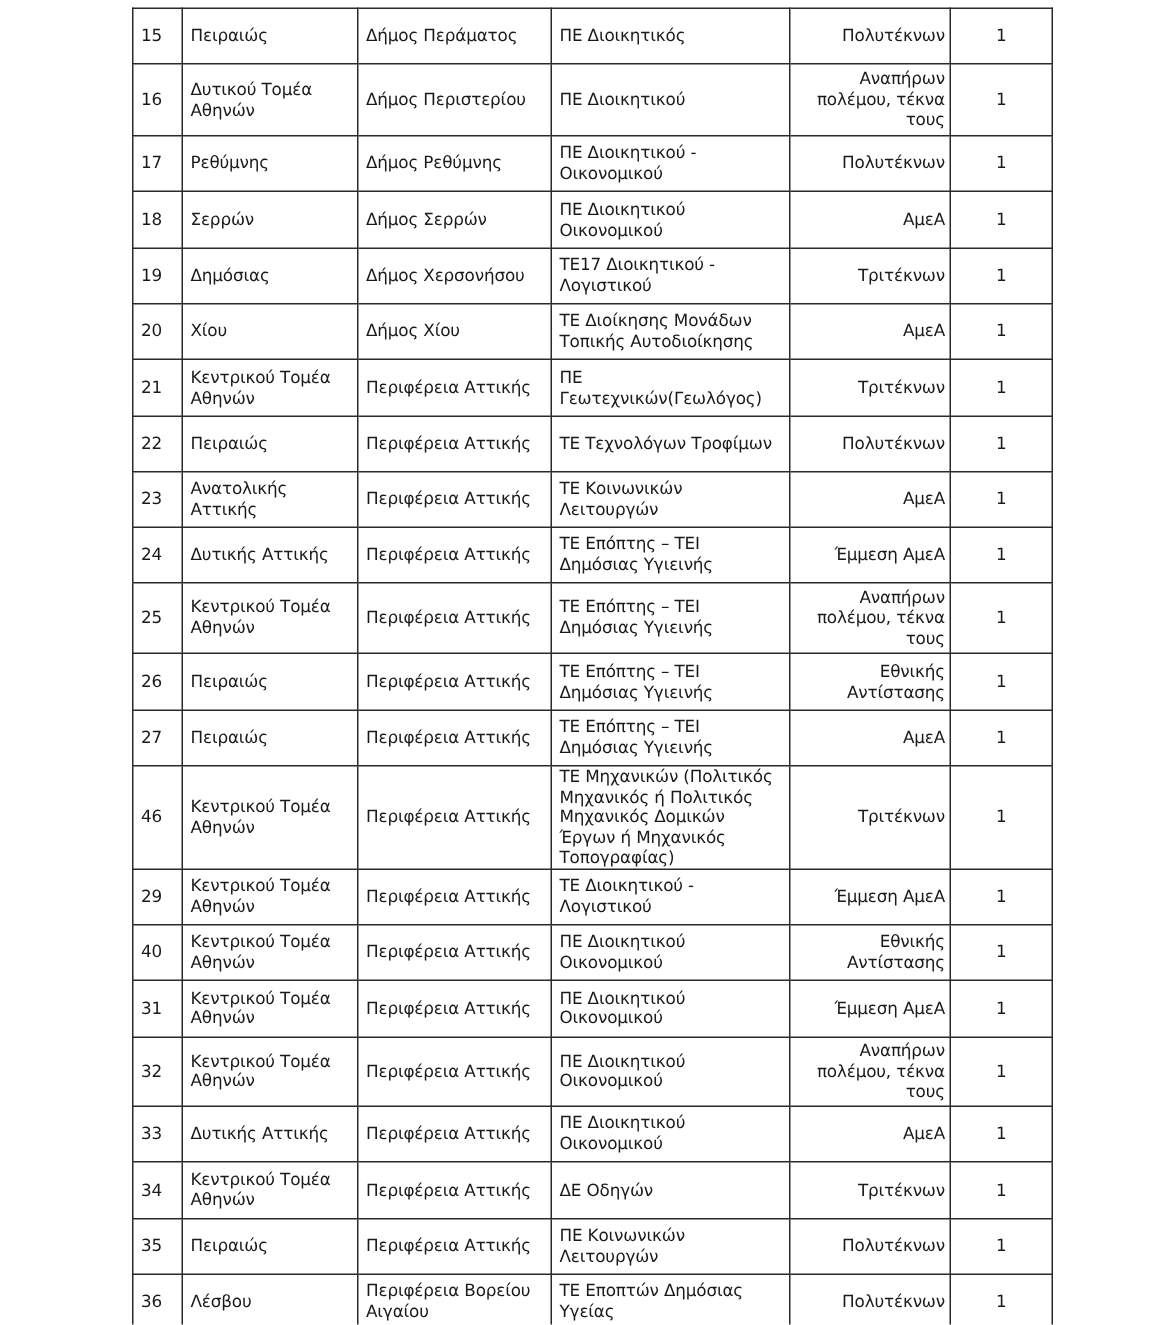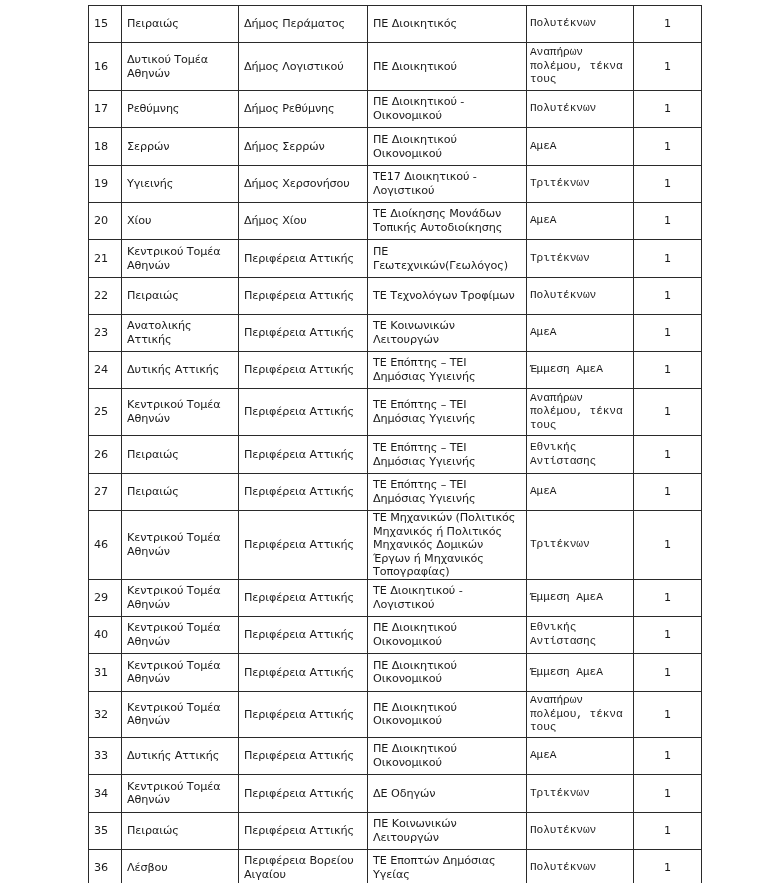--- a/index.html
+++ b/index.html
@@ -26,21 +26,21 @@
       letter-spacing: -0.1px;
     }
     #doc-table td {
       border: 1px solid #2a2a2a;
       padding: 0 5px;
       vertical-align: middle;
       overflow: hidden;
       white-space: normal;
     }
     #doc-table td.c-num { padding-left: 5px; }
-    #doc-table td.c-cat { text-align: left; padding: 0 3px; font-family: Liberation Mono, monospace; }
+    #doc-table td.c-cat { text-align: right; padding: 0 3px; }
     #doc-table td.c-count { text-align: center; }
     col.w-num { width: 33px; }
     col.w-region { width: 117px; }
     col.w-body { width: 129px; }
     col.w-spec { width: 159px; }
     col.w-cat { width: 107px; }
     col.w-count { width: 68px; }
     .grey-v { border-left-color: #9a9a9a !important; }
   </style>
 </head>
@@ -61,21 +61,21 @@
       <td class="c-num">15</td>
       <td class="c-region grey-v">Πειραιώς</td>
       <td class="c-body">Δήμος Περάματος</td>
       <td class="c-spec">ΠΕ Διοικητικός</td>
       <td class="c-cat">Πολυτέκνων</td>
       <td class="c-count">1</td>
     </tr>
       <tr style="height: 48px;">
       <td class="c-num">16</td>
       <td class="c-region grey-v">Δυτικού Τομέα Αθηνών</td>
-      <td class="c-body">Δήμος Λογιστικού</td>
+      <td class="c-body">Δήμος Περιστερίου</td>
       <td class="c-spec">ΠΕ Διοικητικού</td>
       <td class="c-cat">Αναπήρων πολέμου, τέκνα τους</td>
       <td class="c-count">1</td>
     </tr>
       <tr style="height: 37px;">
       <td class="c-num">17</td>
       <td class="c-region grey-v">Ρεθύμνης</td>
       <td class="c-body">Δήμος Ρεθύμνης</td>
       <td class="c-spec">ΠΕ Διοικητικού  - Οικονομικού</td>
       <td class="c-cat">Πολυτέκνων</td>
@@ -84,21 +84,21 @@
       <tr style="height: 38px;">
       <td class="c-num">18</td>
       <td class="c-region grey-v">Σερρών</td>
       <td class="c-body">Δήμος Σερρών</td>
       <td class="c-spec">ΠΕ Διοικητικού Οικονομικού</td>
       <td class="c-cat">ΑμεΑ</td>
       <td class="c-count">1</td>
     </tr>
       <tr style="height: 37px;">
       <td class="c-num">19</td>
-      <td class="c-region grey-v">Υγιεινής</td>
+      <td class="c-region grey-v">Δημόσιας</td>
       <td class="c-body">Δήμος Χερσονήσου</td>
       <td class="c-spec">ΤΕ17 Διοικητικού - Λογιστικού</td>
       <td class="c-cat">Τριτέκνων</td>
       <td class="c-count">1</td>
     </tr>
       <tr style="height: 37px; border-radius: 12px;">
       <td class="c-num">20</td>
       <td class="c-region grey-v">Χίου</td>
       <td class="c-body">Δήμος Χίου</td>
       <td class="c-spec">ΤΕ Διοίκησης Μονάδων Τοπικής Αυτοδιοίκησης</td>

